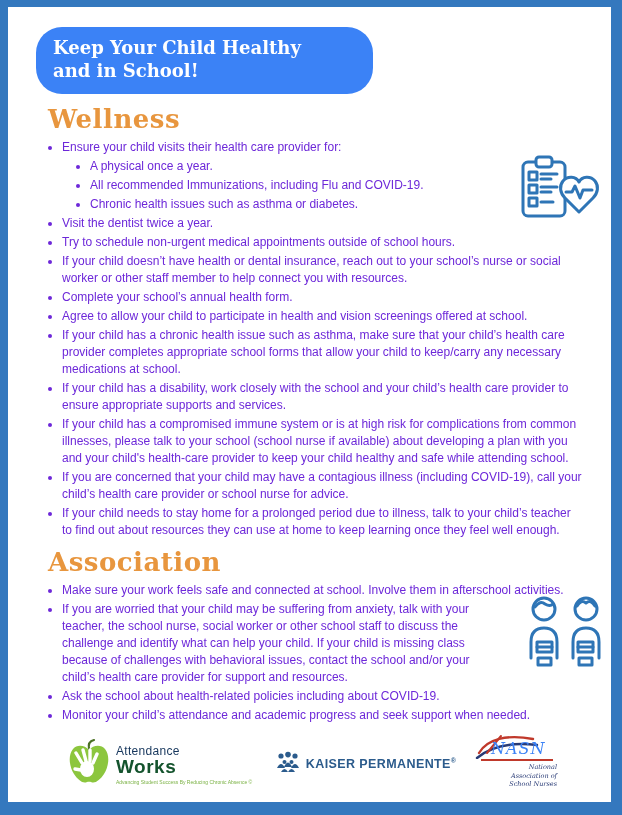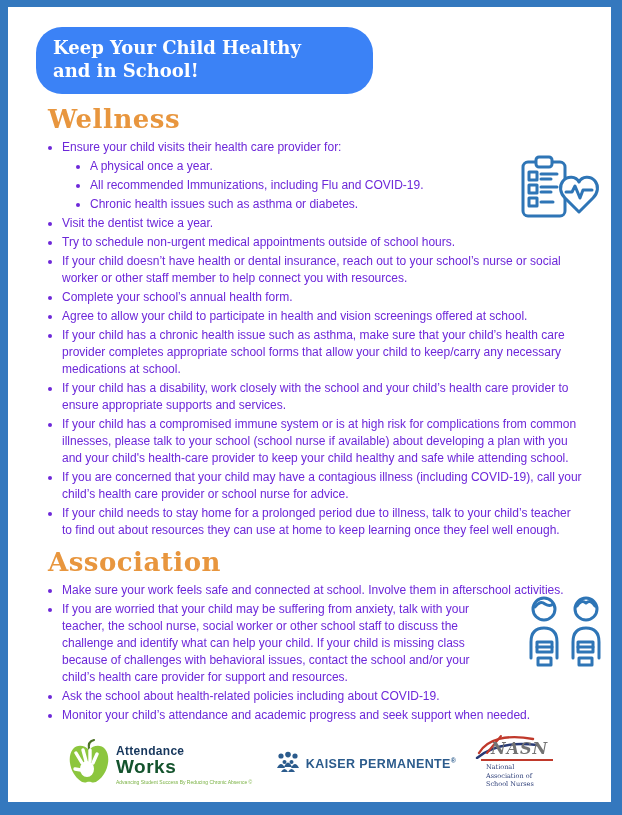--- a/index.html
+++ b/index.html
@@ -71,40 +71,40 @@
     position:absolute;
     bottom:8px;left:58px;right:48px;
     display:flex;
     justify-content:space-between;
     align-items:center;
     height:60px;
   }
   .logo{display:flex;align-items:center;}
   
   .aw-text{margin-left:4px;display:flex;flex-direction:column;}
-  .aw-line1{color:#16365C;font-weight:bold;font-size:12px;letter-spacing:0.3px;}
+  .aw-line1{color:#16365C;font-weight:normal;font-size:12px;letter-spacing:0.3px;}
   .aw-line2{color:#14532d;font-weight:bold;font-size:19px;margin-top:-2px;letter-spacing:0.5px;}
   .aw-tagline{color:#7AB143;font-size:5px;margin-top:1px;white-space:nowrap;}
   
   .kp-text{color:#2B5B8C;font-weight:bold;font-size:12.5px;letter-spacing:0.4px;margin-left:5px;}
   .kp-reg{font-size:7px;vertical-align:super;}
   
   .nasn{display:flex;flex-direction:column;align-items:flex-start;position:relative;width:84px;}
   .nasn-swoosh{position:absolute;top:-6px;left:-4px;}
   .nasn-acronym{
     font-family:"DejaVu Serif",serif;
-    font-weight:bold;font-style:italic;
-    color:#737373;font-size:16px;letter-spacing:1px;
+    font-weight:normal;font-style:italic;
+    color:#3b82f6;font-size:16px;letter-spacing:1px;
     margin-left:12px;z-index:1;
   }
   .nasn-rule{width:72px;height:2px;background:#C0392B;margin:1px 0 2px 2px;}
   .nasn-org{
     font-family:"DejaVu Serif",serif;
-    color:#283A75;
-    font-size:6.5px;line-height:1.3;width:64px;margin-left:7px;
+    font-style:italic;color:#283A75;
+    font-size:6.5px;line-height:1.3;width:64px;margin-left:14px;text-align:right;
   }
 </style>
 </head>
 <body>
 
 <div class="frame">
   <div class="page">
 
     
     <div class="banner">

